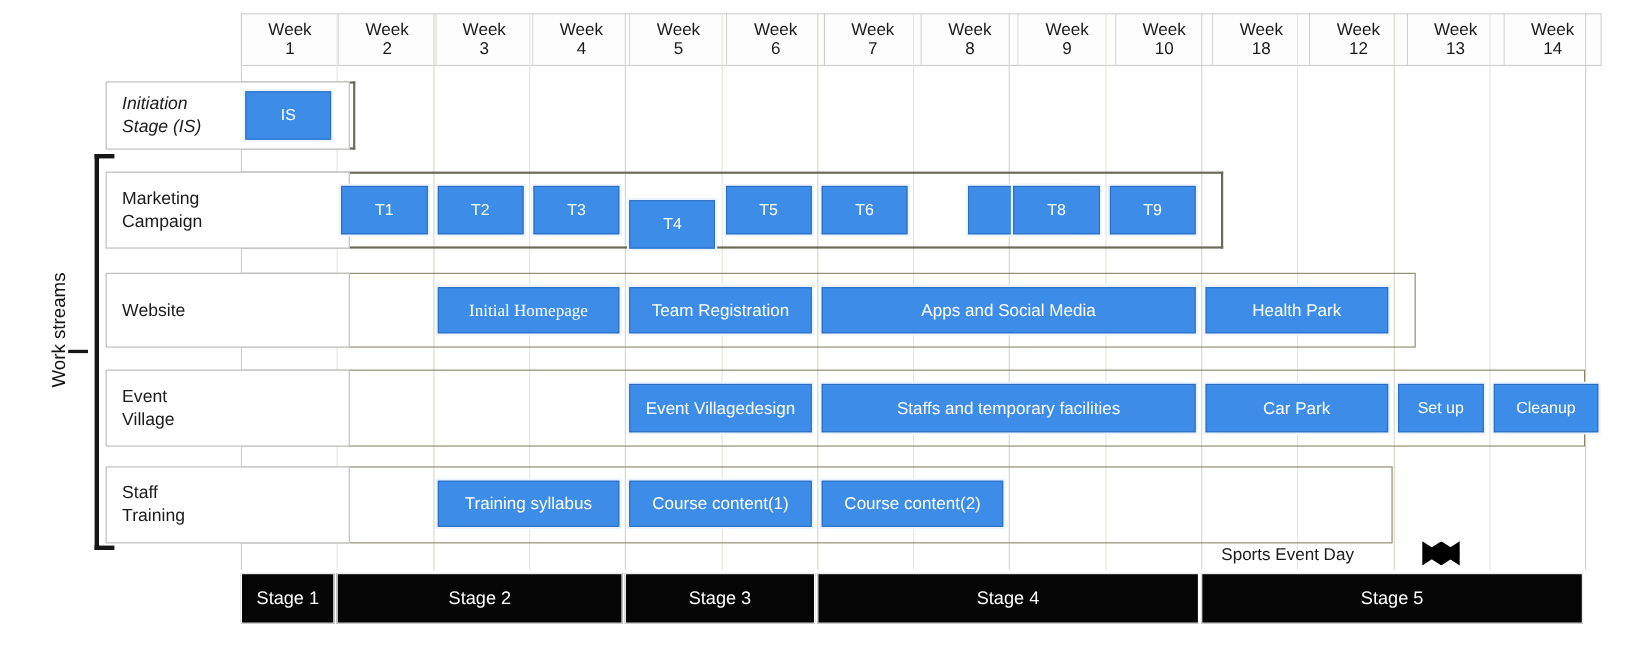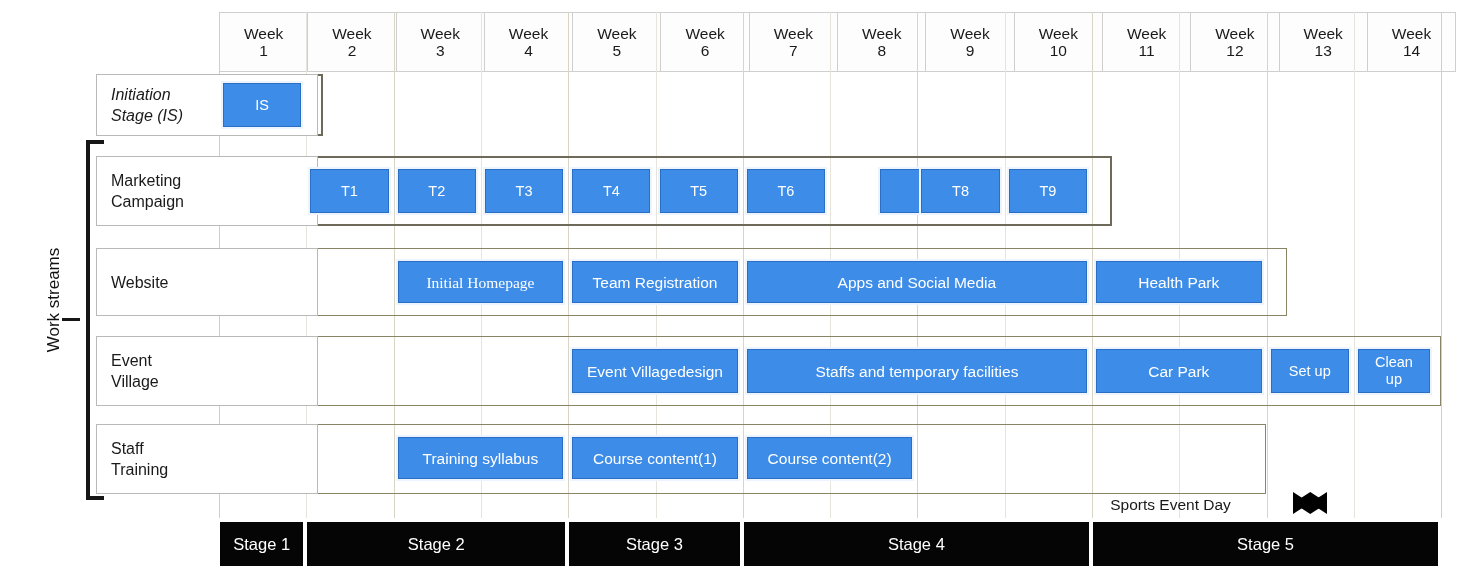--- a/index.html
+++ b/index.html
@@ -4,21 +4,21 @@
 <style>
   html,body{margin:0;padding:0;background:#ffffff;}
   body{
     width:1483px;height:587px;overflow:hidden;
     font-family:"Liberation Sans","DejaVu Sans",sans-serif;
     color:#1a1a1a;
   }
   #root{position:relative;width:1483px;height:587px;}
 
   
-  .week-header{position:absolute;top:12px;left:219px;height:60px;display:flex;}
+  .week-header{position:absolute;top:12px;left:219px;height:48px;display:flex;}
   .week-cell{
     border:1px solid #cfcfcf;border-left:none;
     background:#fdfdfd;
     display:flex;flex-direction:column;align-items:center;justify-content:center;
     font-size:15.5px;line-height:17px;color:#1a1a1a;
   }
   .week-cell:first-child{border-left:1px solid #cfcfcf;}
 
   
   .gridlines{position:absolute;top:12px;left:219px;height:506px;}
@@ -138,21 +138,21 @@
       <div class="week-cell" style="width: 87.3px;">
         <span>Week</span>
         <span>9</span>
       </div>
       <div class="week-cell" style="width: 87.3px;">
         <span>Week</span>
         <span>10</span>
       </div>
       <div class="week-cell" style="width: 87.3px;">
         <span>Week</span>
-        <span>11</span>
+        <span>18</span>
       </div>
       <div class="week-cell" style="width: 87.3px;">
         <span>Week</span>
         <span>12</span>
       </div>
       <div class="week-cell" style="width: 87.3px;">
         <span>Week</span>
         <span>13</span>
       </div>
       <div class="week-cell" style="width: 87.3px;">
@@ -216,21 +216,21 @@
         </div>
         <div class="bar small" style="left: 310.3px; top: 13px; width: 78.3px; height: 44px;">
           <span>T1</span>
         </div>
         <div class="bar small" style="left: 397.6px; top: 13px; width: 78.3px; height: 44px;">
           <span>T2</span>
         </div>
         <div class="bar small" style="left: 484.9px; top: 13px; width: 78.3px; height: 44px;">
           <span>T3</span>
         </div>
-        <div class="bar small" style="left: 572.2px; top: 13px; width: 78.3px; height: 44px;">
+        <div class="bar small" style="left: 572.2px; top: 26px; width: 78.3px; height: 44px;">
           <span>T4</span>
         </div>
         <div class="bar small" style="left: 659.5px; top: 13px; width: 78.3px; height: 44px;">
           <span>T5</span>
         </div>
         <div class="bar small" style="left: 746.8px; top: 13px; width: 78.3px; height: 44px;">
           <span>T6</span>
         </div>
         <div class="bar small" style="left: 836px; top: 13px; width: 96px; height: 44px; margin-left: 44px;">
           <span>T7</span>
@@ -272,21 +272,21 @@
         </div>
         <div class="bar" style="left: 746.8px; top: 13px; width: 340.2px; height: 44px;">
           <span>Staffs and temporary facilities</span>
         </div>
         <div class="bar" style="left: 1096px; top: 13px; width: 165.6px; height: 44px; align-items: center;">
           <span>Car Park</span>
         </div>
         <div class="bar small" style="left: 1270.6px; top: 13px; width: 78.3px; height: 44px;">
           <span>Set up</span>
         </div>
-        <div class="bar small" style="left: 1357.9px; top: 13px; width: 72px; height: 44px; flex-direction: column; line-height: 17px;">
+        <div class="bar small" style="left: 1357.9px; top: 13px; width: 95px; height: 44px; flex-direction: row; line-height: 17px;">
           <span class="l2">Clean</span>
           <span class="l2">up</span>
         </div>
       </div>
       <div class="lane" style="left: 0px; top: 424px; width: 1483px; height: 70px;">
         <div class="lane-label" style="left: 96px; width: 222px; height: 70px; justify-content: center;">
           <span>Staff</span>
           <span>Training</span>
         </div>
         <div class="lane-track" style="left: 219px; top: 0px; width: 1047px; height: 70px;"></div>

